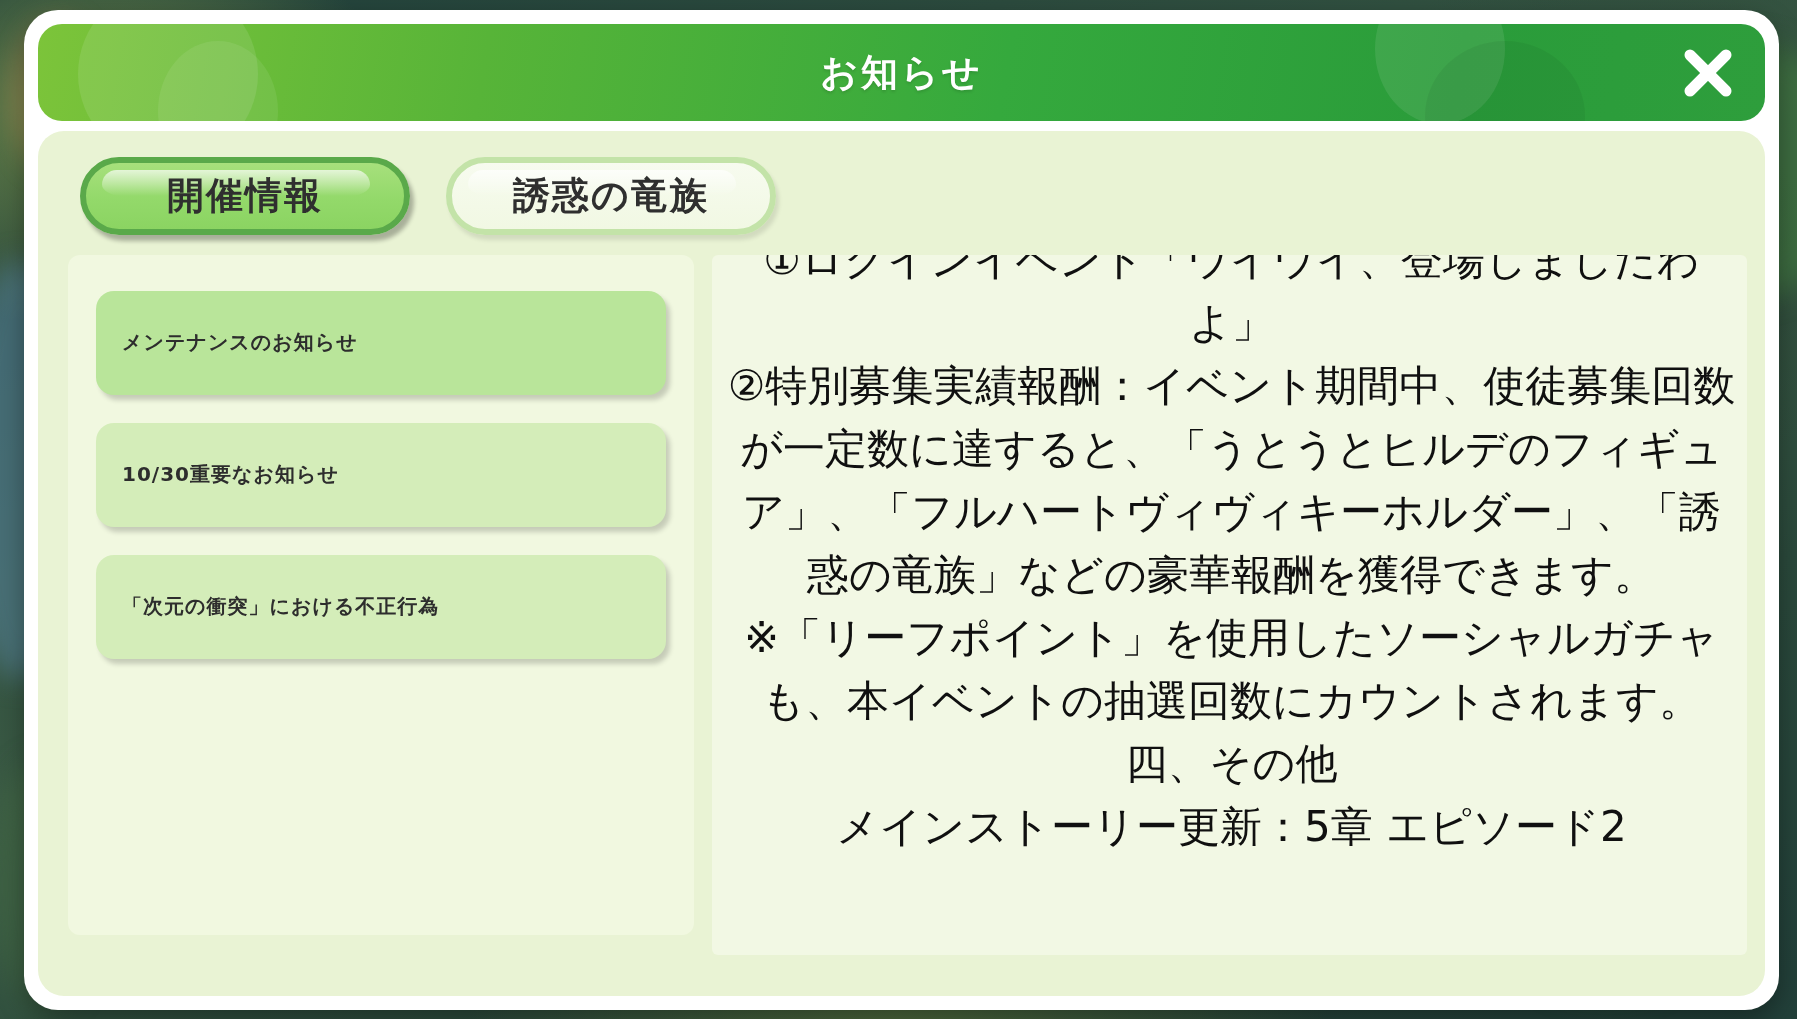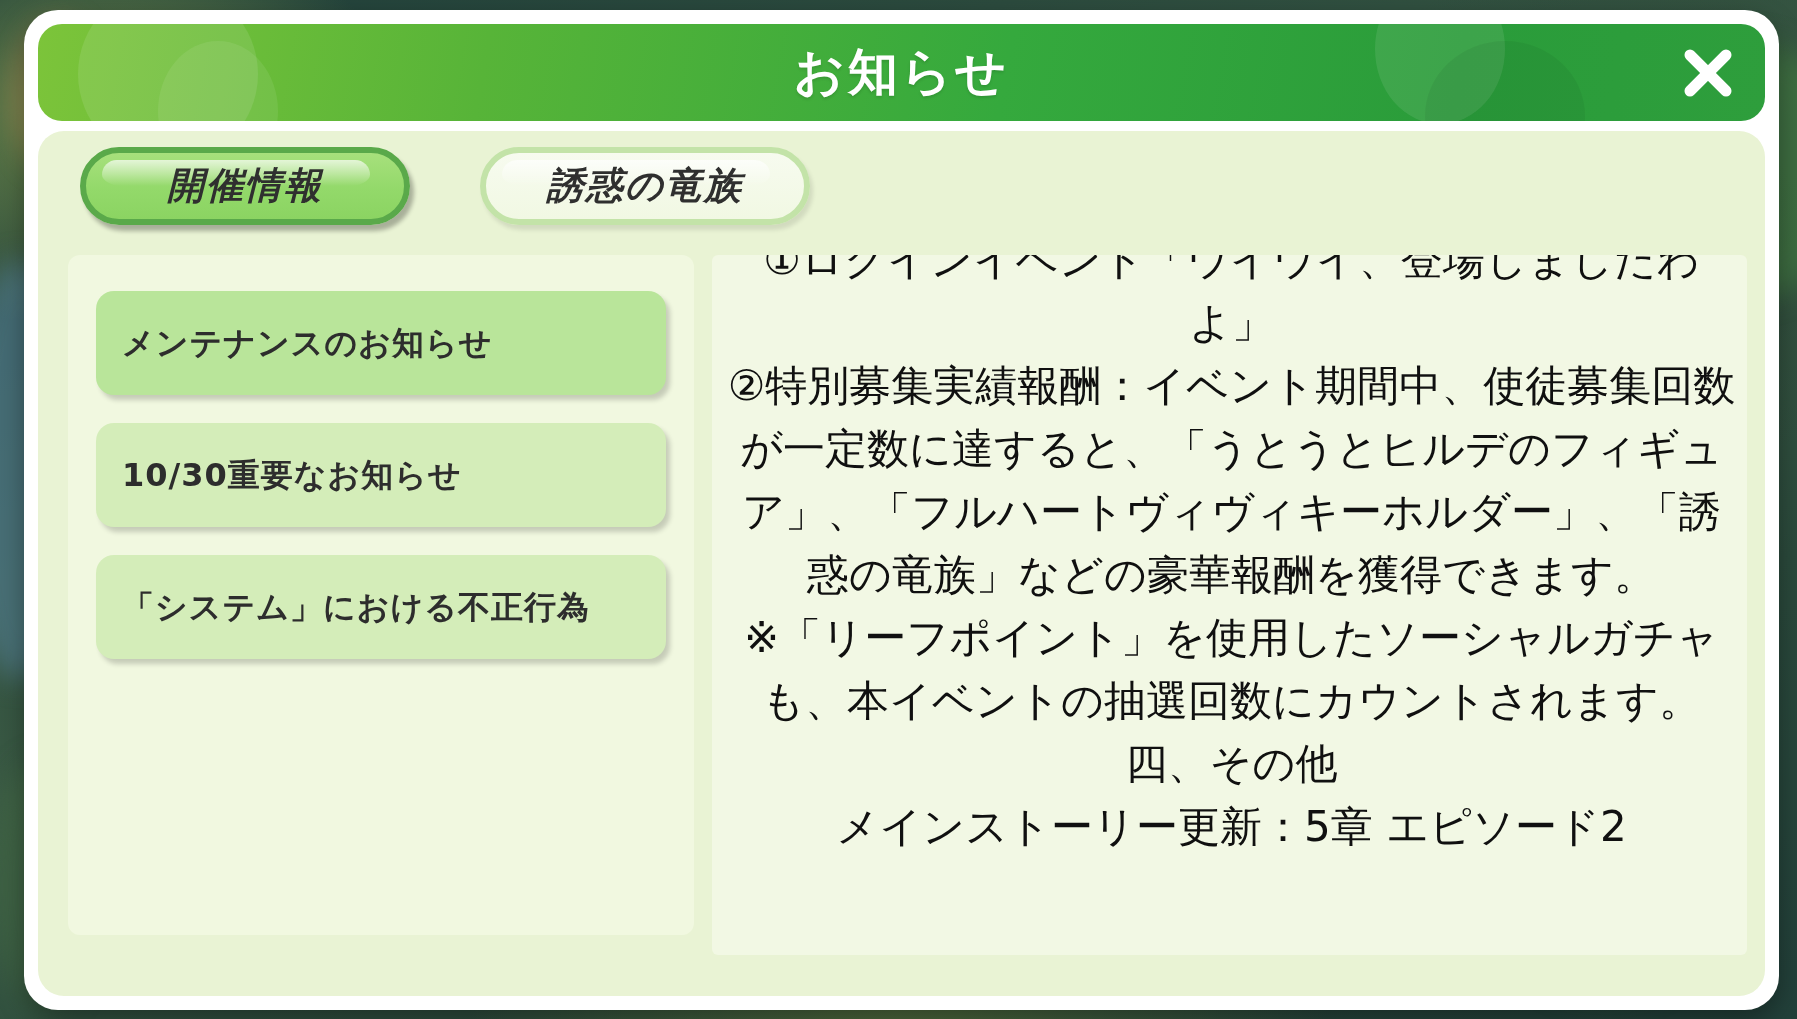--- a/index.html
+++ b/index.html
@@ -80,21 +80,21 @@
     border-radius: 50%;
     background: rgba(255,255,255,.09);
   }
   .hdr-deco.d1 { right: 260px; top: -50px; width: 130px; height: 150px; }
   .hdr-deco.d2 { right: 180px; bottom: -70px; width: 160px; height: 150px; background: rgba(0,0,0,.05); }
 
   #dialog-title {
     position: relative;
     z-index: 2;
     color: #ffffff;
-    font-size: 50px;
+    font-size: 37px;
     font-weight: bold;
     letter-spacing: 3px;
     text-shadow: 0 2px 3px rgba(0,0,0,.12);
   }
 
   #close-button {
     position: absolute;
     right: 22px;
     top: 50%;
     transform: translateY(-50%);
@@ -117,24 +117,24 @@
     padding: 14px 18px 18px 18px;
     display: flex;
     flex-direction: column;
     overflow: hidden;
   }
 
   
   #tab-bar {
     flex: 0 0 auto;
     display: flex;
-    gap: 70px;
+    align-items: center;
+    gap: 36px;
     padding: 2px 0 10px 24px;
     height: 110px;
-    font-style: italic;
   }
   .tab {
     position: relative;
     height: 78px;
     min-width: 330px;
     border-radius: 40px;
     display: flex;
     align-items: center;
     justify-content: center;
     cursor: pointer;
@@ -189,21 +189,21 @@
   .notice-item {
     flex: 0 0 auto;
     min-height: 104px;
     border-radius: 18px;
     background: #d4edb9;
     box-shadow: 4px 5px 5px rgba(0,0,0,.18);
     display: flex;
     align-items: center;
     padding: 10px 26px;
     cursor: pointer;
-    font-size: 32px;
+    font-size: 20px;
     font-weight: bold;
     color: #2d2d2d;
     line-height: 1.28;
     letter-spacing: 1px;
   }
   .notice-item.selected {
     background: #b9e59a;
   }
 
   
@@ -272,21 +272,21 @@
     <div id="panels">
 
       <div id="notice-list-panel">
         <div class="notice-item selected">
           <span>メンテナンスのお知らせ</span>
         </div>
         <div class="notice-item">
           <span>10/30重要なお知らせ</span>
         </div>
         <div class="notice-item">
-          <span>「システム」における不正行為</span>
+          <span>「次元の衝突」における不正行為</span>
         </div>
       </div>
 
       <div id="notice-content">
         <div id="notice-content-inner">①ログインイベント「ウイウイ、登場しましたわよ」
 ②特別募集実績報酬：イベント期間中、使徒募集回数が一定数に達すると、「うとうとヒルデのフィギュア」、「フルハートヴィヴィキーホルダー」、「誘惑の竜族」などの豪華報酬を獲得できます。
 ※「リーフポイント」を使用したソーシャルガチャも、本イベントの抽選回数にカウントされます。
 四、その他
 メインストーリー更新：5章 エピソード2</div>
       </div>

